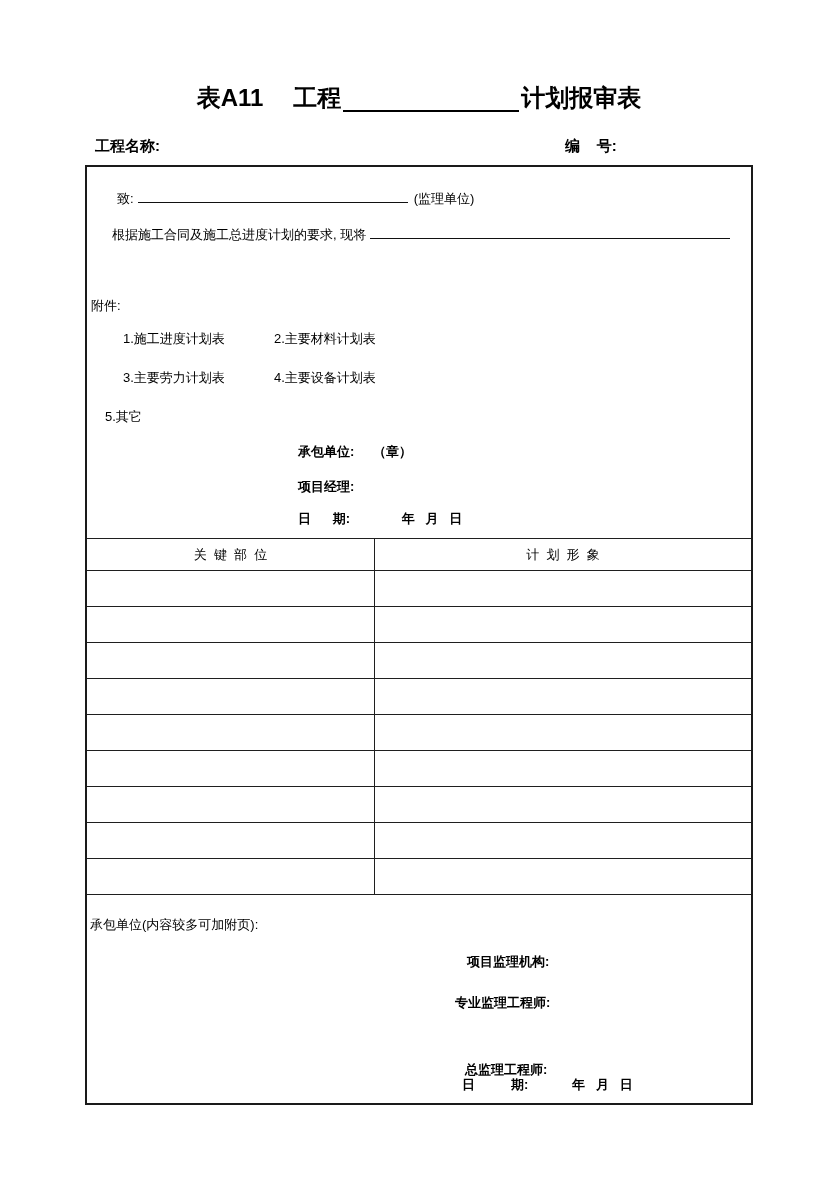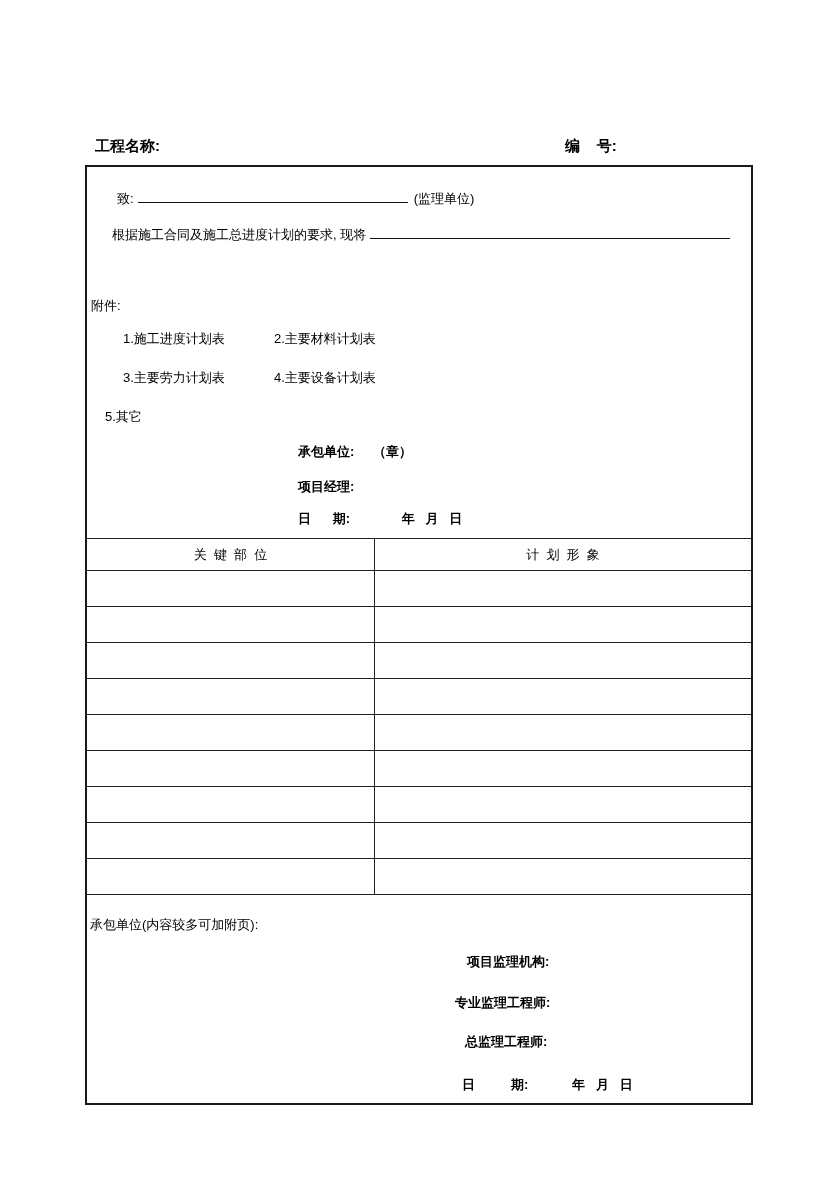--- a/index.html
+++ b/index.html
@@ -80,29 +80,35 @@
     height:31px;font-size:13px;font-weight:normal;
     text-align:center;vertical-align:middle;
   }
   .plan-table tbody td{height:35px;}
 
   
   .approval-label{top:750px;left:3px;}
   .appr-sign{position:absolute;font-size:13px;line-height:16px;font-weight:bold;}
   .appr-org{top:787px;left:380px;text-align:center;}
   .appr-specialist{top:828px;left:368px;}
-  .appr-chief{top:867px;left:378px;}
+  .appr-chief{top:895px;left:378px;}
   .appr-date{top:910px;left:375px;}
   .appr-date .date-value{margin-left:40px;}
 </style>
 </head>
 <body>
 
 <div class="page">
 
+  <div class="title-row">
+    <span class="title-code" data-bind="form.code">表A11</span>
+    <span data-bind="form.title_prefix">工程</span>
+    <span class="title-blank"></span>
+    <span data-bind="form.title_suffix">计划报审表</span>
+  </div>
 
   <span class="meta-label project-name-label" data-bind="meta.project_name_label">工程名称:</span>
   <span class="meta-label serial-label" data-bind="meta.serial_number_label">编    号:</span>
 
   <div class="main-box">
 
     <div class="line to-line">
       <span data-bind="request.to_label">致:</span>
       <span class="to-blank"></span>
       <span data-bind="request.to_recipient_suffix">(监理单位)</span>

